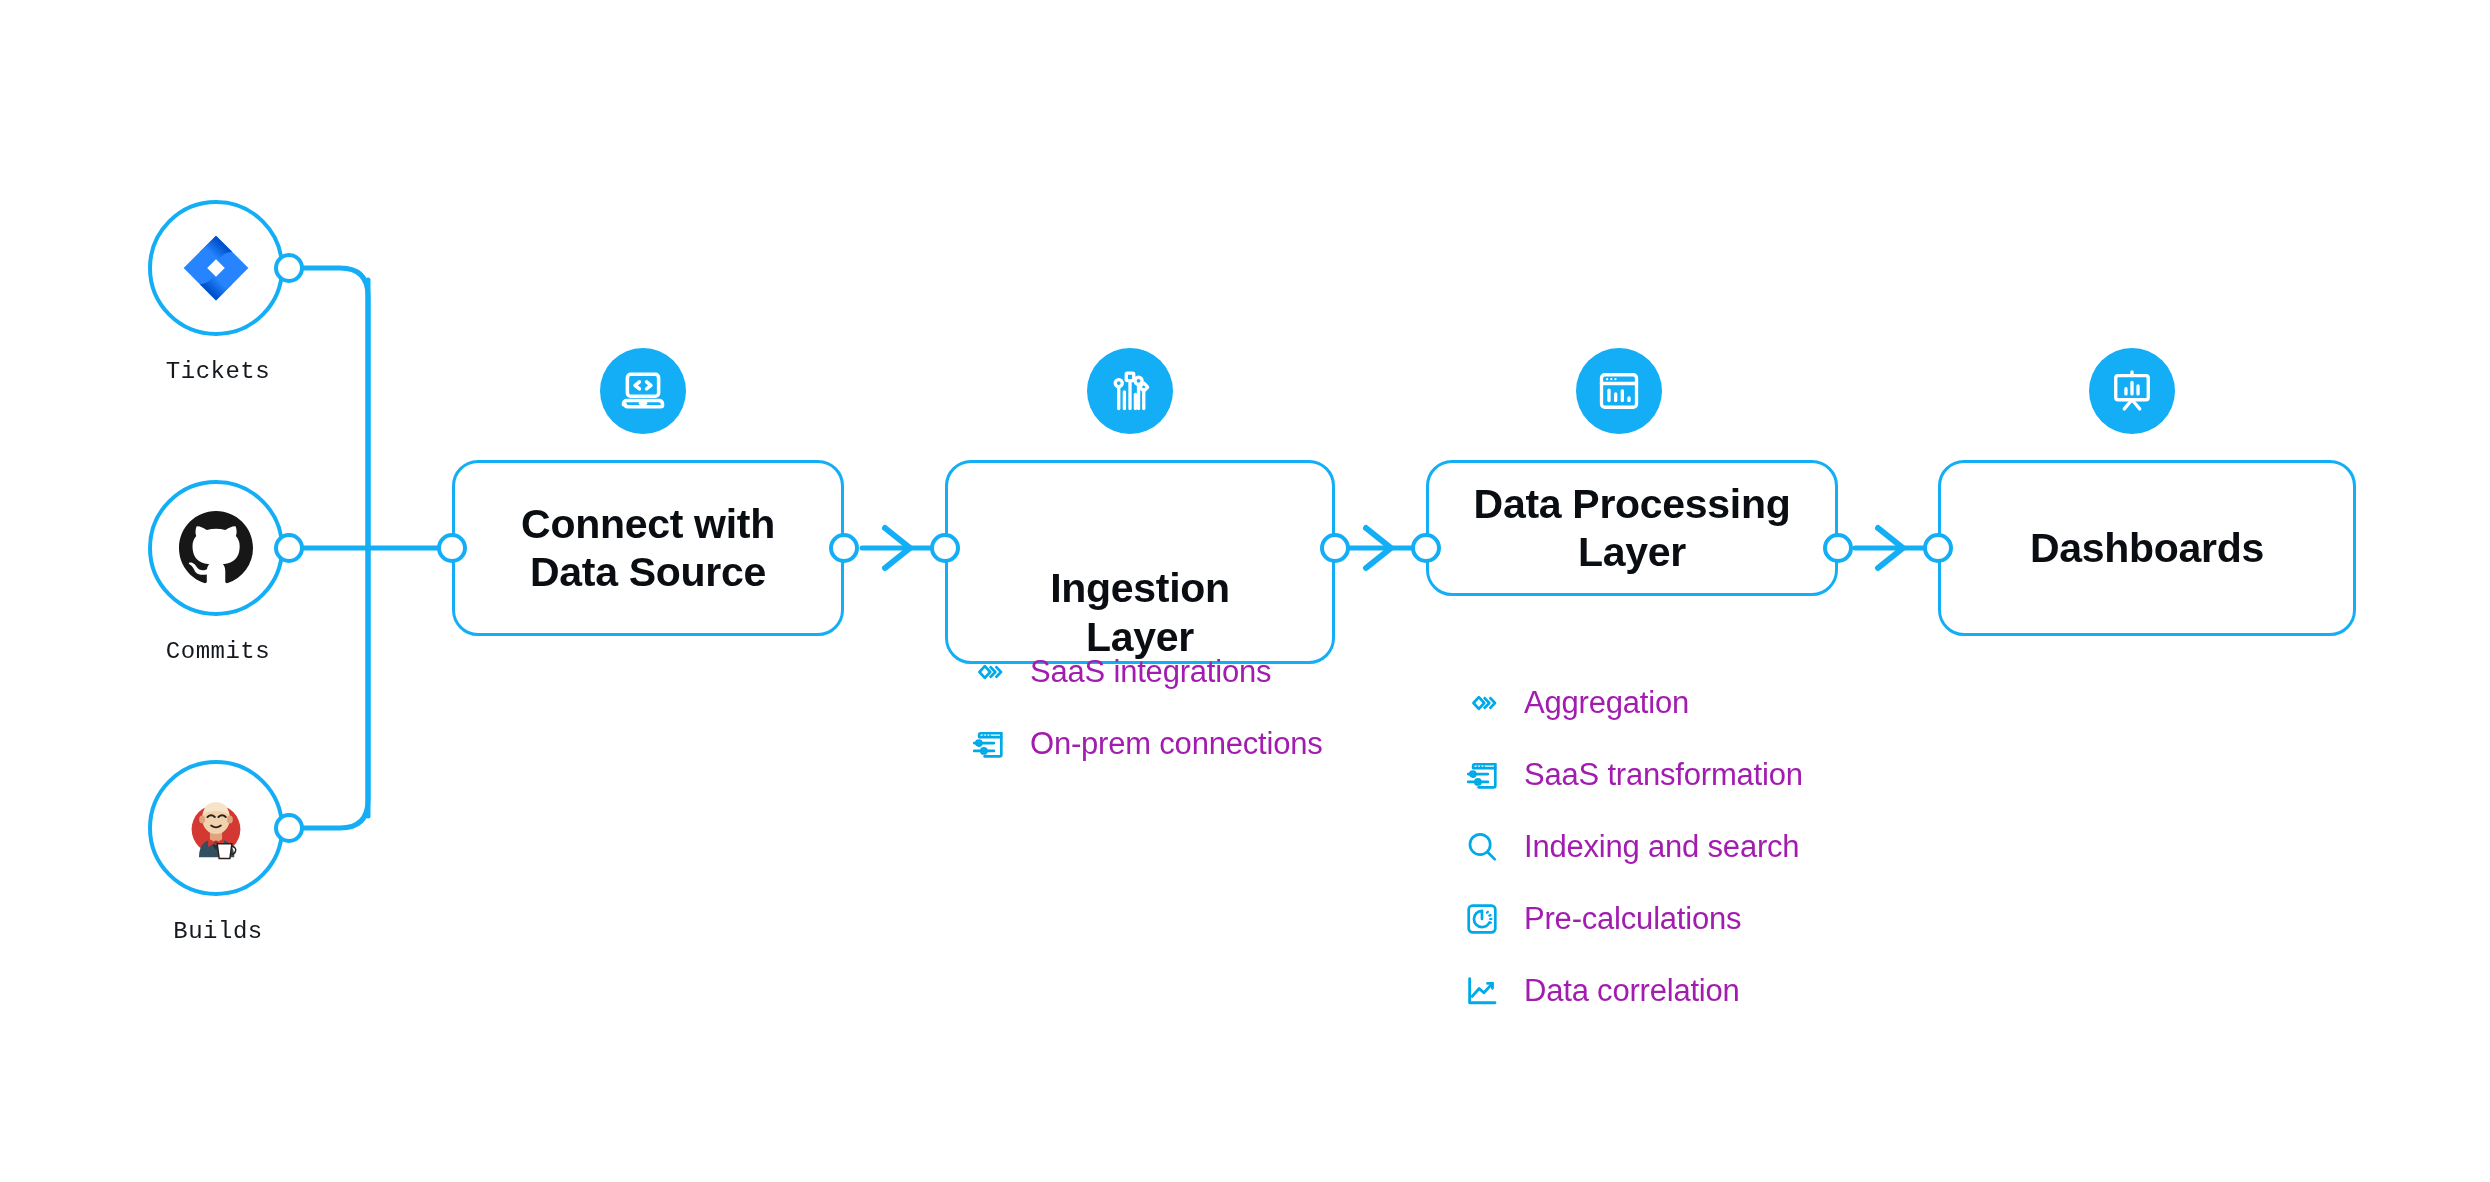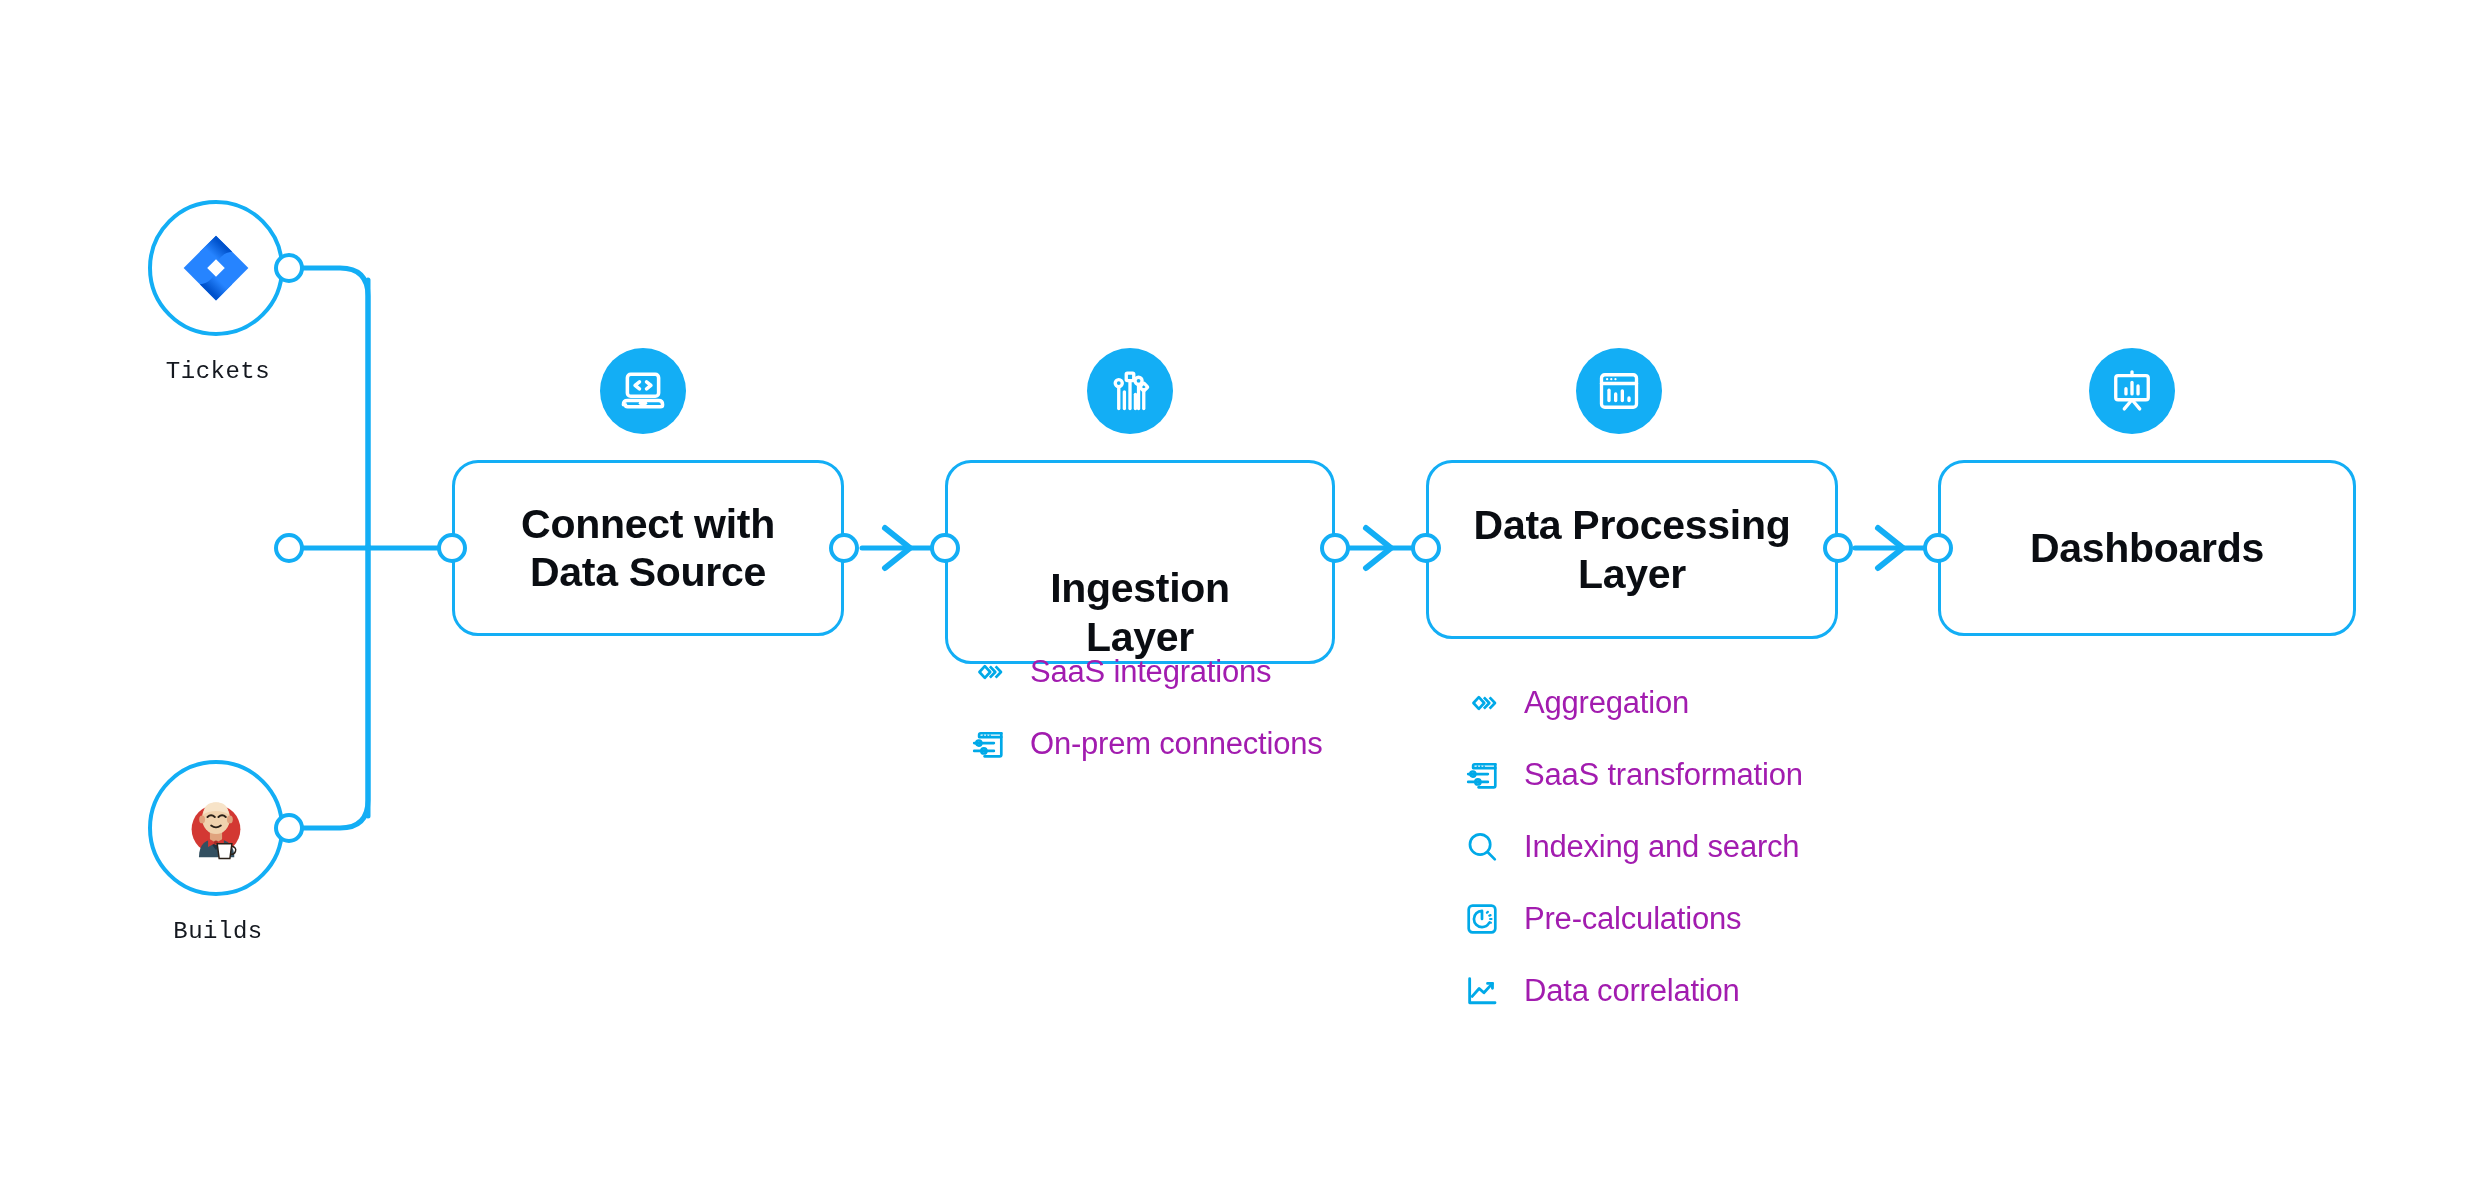--- a/index.html
+++ b/index.html
@@ -174,20 +174,34 @@
         </defs>
         <path fill="#2684FF" d="M16 2 L30 16 L16 30 L2 16 Z"></path>
         <path fill="url(#jg1)" d="M16 2 L23 9 C19.2 9.3 16.4 12.1 16 16 L9 9 Z"></path>
         <path fill="url(#jg2)" d="M16 30 L9 23 C12.8 22.7 15.6 19.9 16 16 L23 23 Z"></path>
         <path fill="#ffffff" d="M16 12.2 L19.8 16 L16 19.8 L12.2 16 Z"></path>
       </svg>
     </div>
     <div class="source-label">Tickets</div>
   </div>
 
+  <div class="source-node" style="left:148px; top:480px;">
+    <div class="source-circle">
+      <svg width="74" height="74" viewBox="0 0 16 16">
+        <path fill="#181717" d="M8 0C3.58 0 0 3.58 0 8c0 3.54 2.29 6.53 5.47 7.59.4.07.55-.17.55-.38
+          0-.19-.01-.82-.01-1.49-2.01.37-2.53-.49-2.69-.94-.09-.23-.48-.94-.82-1.13-.28-.15-.68-.52-.01-.53
+          .63-.01 1.08.58 1.23.82.72 1.21 1.87.87 2.33.66.07-.52.28-.87.51-1.07-1.78-.2-3.64-.89-3.64-3.95
+          0-.87.31-1.59.82-2.15-.08-.2-.36-1.02.08-2.12 0 0 .67-.21 2.2.82.64-.18 1.32-.27 2-.27
+          .68 0 1.36.09 2 .27 1.53-1.04 2.2-.82 2.2-.82.44 1.1.16 1.92.08 2.12.51.56.82 1.27.82 2.15
+          0 3.07-1.87 3.75-3.65 3.95.29.25.54.73.54 1.48 0 1.07-.01 1.93-.01 2.2
+          0 .21.15.46.55.38A8.013 8.013 0 0 0 16 8c0-4.42-3.58-8-8-8z"></path>
+      </svg>
+    </div>
+    <div class="source-label">Commits</div>
+  </div>
 
   <div class="source-node" style="left:148px; top:760px;">
     <div class="source-circle">
       <svg width="78" height="78" viewBox="0 0 64 64">
 
         <ellipse cx="32" cy="33" rx="20" ry="20" fill="#D33833"></ellipse>
 
         <path fill="#335061" d="M18 56 C18 45 24 41 32 41 C40 41 47 45 47 56 Z"></path>
         <path fill="#1F3443" d="M26 42 L32 50 L38 42 L35 40 L29 40 Z"></path>
 
@@ -295,21 +309,21 @@
       <path d="M3.6 8.4 h16.8"></path>
       <circle cx="6.3" cy="6.3" r="0.55" fill="#ffffff" stroke="none"></circle>
       <circle cx="8.3" cy="6.3" r="0.55" fill="#ffffff" stroke="none"></circle>
       <circle cx="10.3" cy="6.3" r="0.55" fill="#ffffff" stroke="none"></circle>
       <path d="M7.2 16.6 V11.6"></path>
       <path d="M10.4 16.6 V13.4"></path>
       <path d="M13.6 16.6 V11.9"></path>
       <path d="M16.8 16.6 V15.3"></path>
     </svg>
   </div>
-  <div class="stage-box" style="left:1426px; top:460px; width:412px; height:179px;text-align:center;">
+  <div class="stage-box" style="left:1426px; top:460px; width:412px; height:136px;text-align:center;">
     <div class="stage-title">
       <span>Data Processing</span><br>
       <span>Layer</span>
     </div>
   </div>
   <div class="port" style="left:1411px; top:533px;"></div>
   <div class="port" style="left:1823px; top:533px;"></div>
 
   <div class="feature-list" style="left:1462px; top:636px;margin-top:31px;">
     <div class="feature-item">

